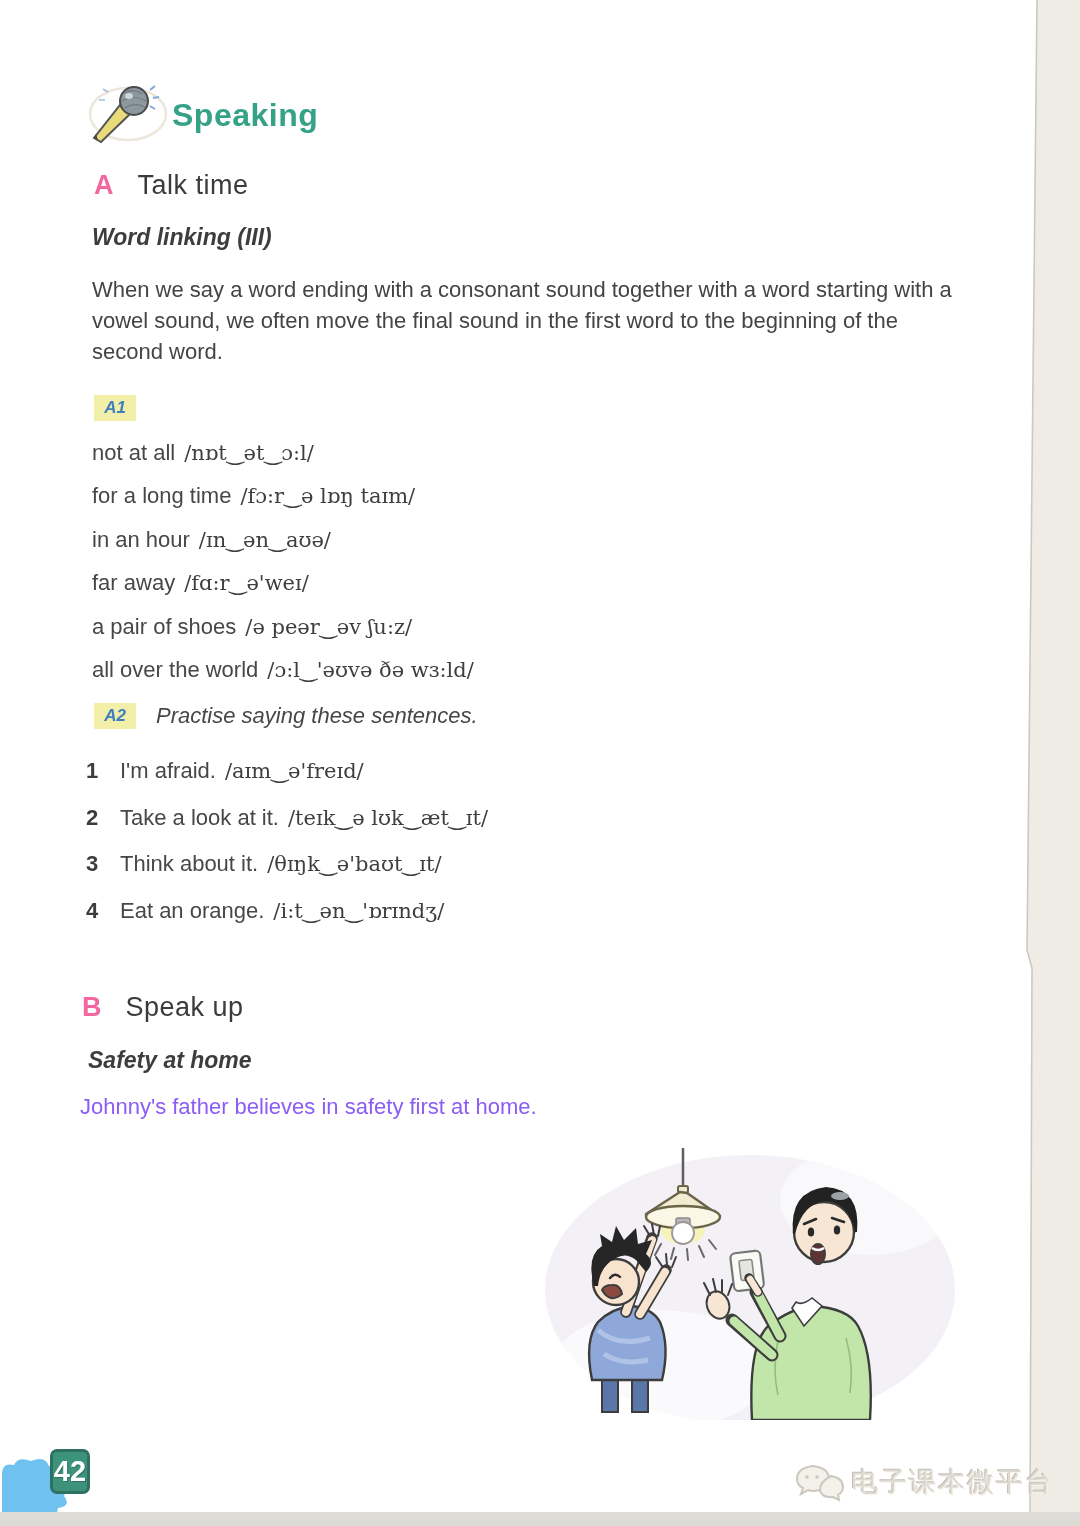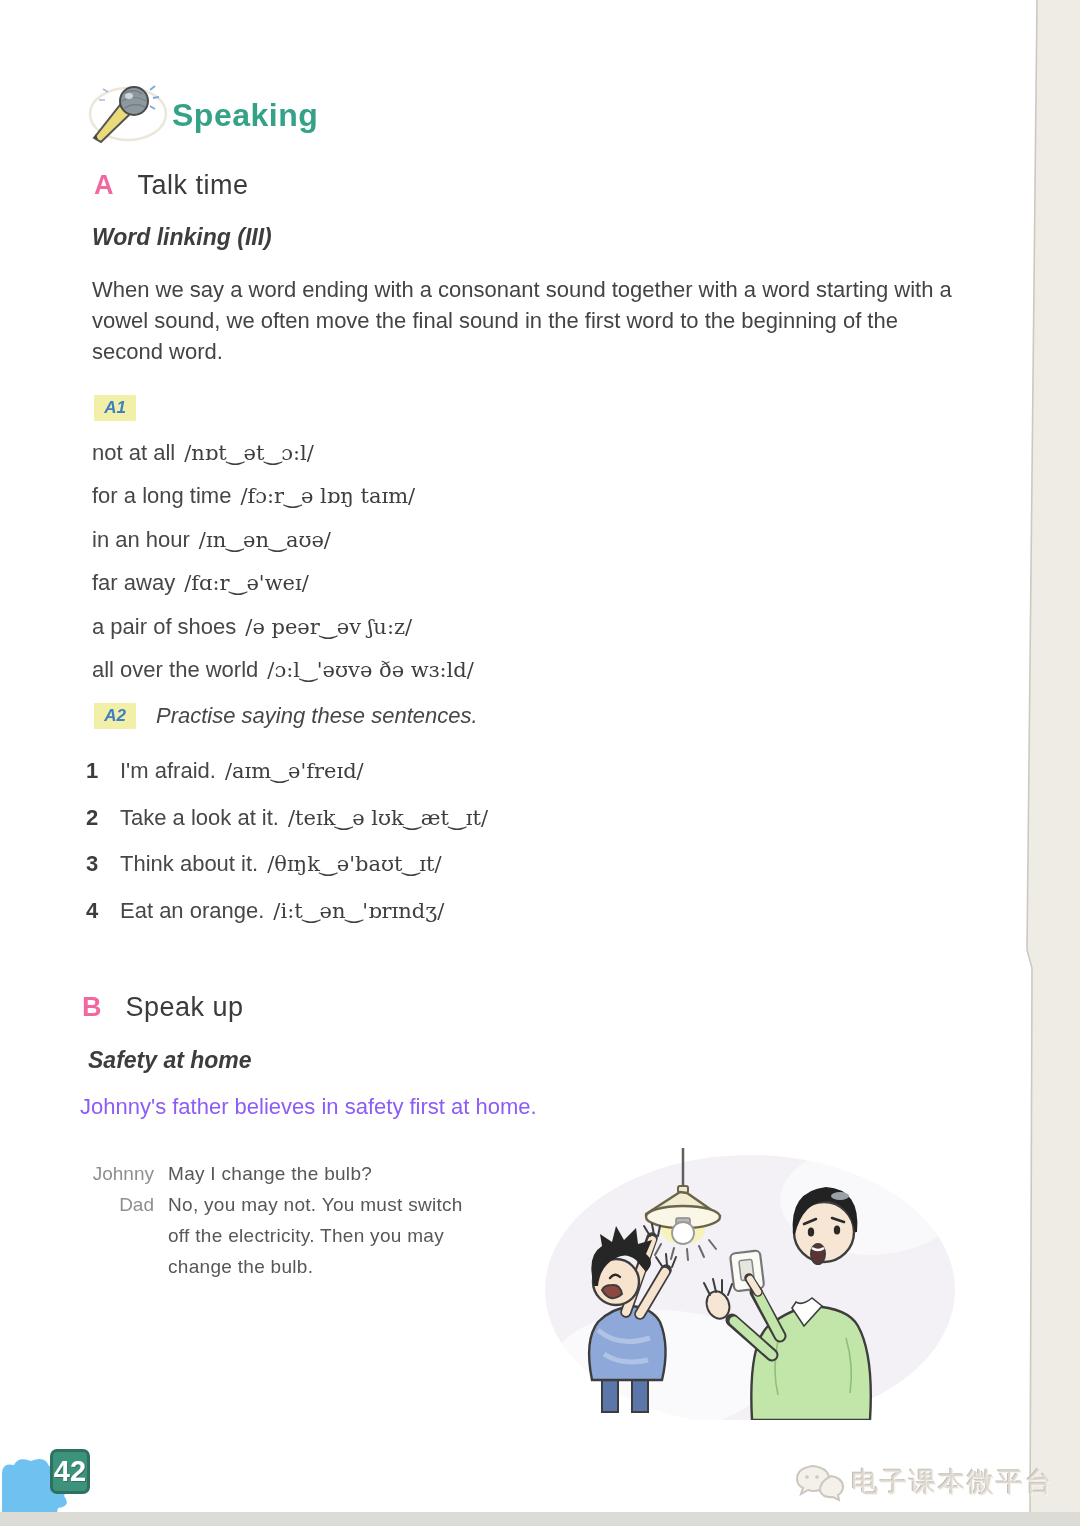--- a/index.html
+++ b/index.html
@@ -170,26 +170,20 @@
     </li>
   </ol>
 
   <div class="sec-title sec-b">
     <span class="sec-letter">B</span>
     <span class="sec-name">Speak up</span>
   </div>
   <div class="sub-bold safety">Safety at home</div>
   <p class="b-intro">Johnny's father believes in safety first at home.</p>
 
-  <div class="dialogue">
-    <div class="spk">Johnny</div>
-    <div class="dline">May I change the bulb?</div>
-    <div class="spk">Dad</div>
-    <div class="dline">No, you may not. You must switch off the electricity. Then you may change the bulb.</div>
-  </div>
 
   <svg class="illus" viewBox="0 0 420 280">
 
     <ellipse cx="210" cy="150" rx="205" ry="135" fill="#e9e3ef" opacity="0.55"></ellipse>
     <ellipse cx="120" cy="230" rx="110" ry="60" fill="#ffffff" opacity="0.6"></ellipse>
     <ellipse cx="330" cy="60" rx="90" ry="55" fill="#ffffff" opacity="0.5"></ellipse>
 
     <g>
       <line x1="143" y1="8" x2="143" y2="50" stroke="#5f5f5f" stroke-width="2.5"></line>
       <rect x="138" y="46" width="10" height="7" rx="2" fill="#efe9cf" stroke="#6a6448" stroke-width="2"></rect>

